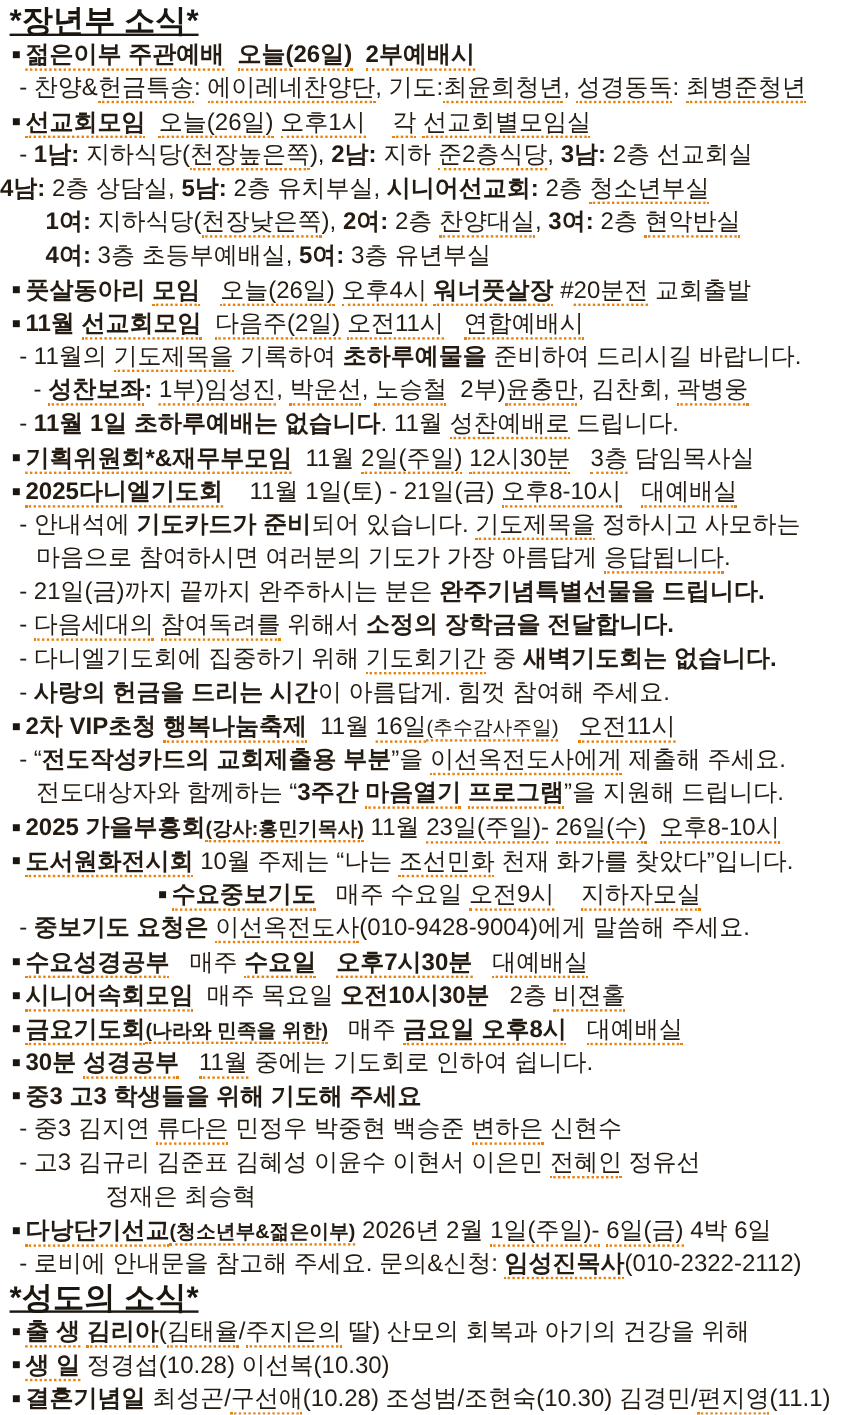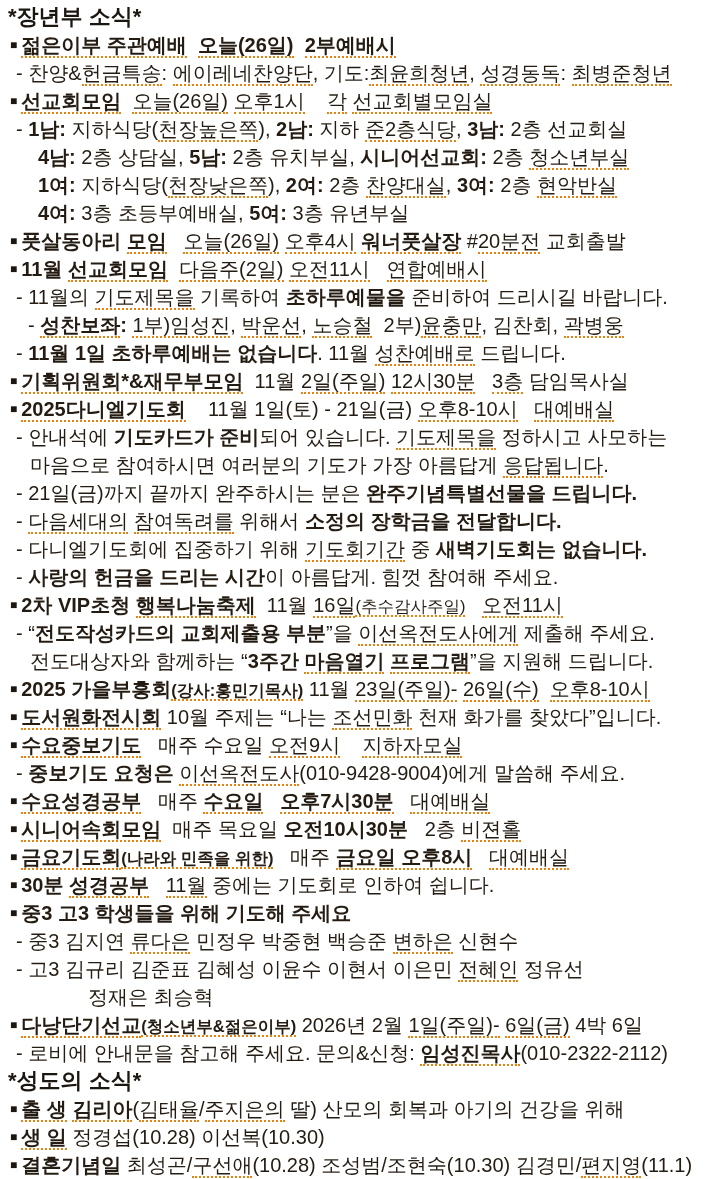--- a/index.html
+++ b/index.html
@@ -14,22 +14,23 @@
     font-size:20px;
     overflow:hidden;
   }
   .line{
     height:28px;
     line-height:28px;
     white-space:pre;
   }
   .title{
     font-weight:bold;
-    font-size:22px;
+    font-size:26px;
     color:#1c1610;
+    text-decoration:underline;
   }
   .b{font-weight:bold;}
   .u{border-bottom:2px dotted #e8820c;}
   .m{font-size:16.5px;margin-top:32px;}
   .q{
     font-size:12px;
     vertical-align:3px;
     margin-right:4px;
     color:#1c1610;
   }
@@ -38,42 +39,42 @@
 <body>
 
 <div class="page">
   <div>
       <div>
         <div class="line title" style="padding-left: 8px;">*장년부 소식*</div>
         <div class="line" style="padding-left: 10px;"><span class="q">■</span><span class="b u">젊은이부 주관예배</span><span class="b">  </span><span class="b u">오늘(26일)</span><span class="b">  </span><span class="b u">2부예배시</span></div>
         <div class="line" style="padding-left: 16px;"><span>- 찬양&amp;</span><span class="u">헌금특송</span><span>: </span><span class="u">에이레네찬양단</span><span>, 기도:</span><span class="u">최윤희청년</span><span>, </span><span class="u">성경동독</span><span>: </span><span class="u">최병준청년</span></div>
         <div class="line" style="padding-left: 10px;"><span class="q">■</span><span class="b u">선교회모임</span><span>  </span><span class="u">오늘(26일)</span><span> </span><span class="u">오후1시</span><span>    </span><span class="u">각</span><span> </span><span class="u">선교회별모임실</span></div>
         <div class="line" style="padding-left: 16px;"><span>- </span><span class="b">1남:</span><span> 지하식당(</span><span class="u">천장높은쪽</span><span>), </span><span class="b">2남:</span><span> 지하 </span><span class="u">준2층식당</span><span>, </span><span class="b">3남:</span><span> 2층 선교회실</span></div>
-        <div class="line" style="padding-left: 38px;"><span class="b">4남:</span><span> 2층 상담실, </span><span class="b">5남:</span><span> 2층 유치부실, </span><span class="b">시니어선교회:</span><span> 2층 </span><span class="u">청소년부실</span></div>
+        <div class="line" style=""><span class="b">4남:</span><span> 2층 상담실, </span><span class="b">5남:</span><span> 2층 유치부실, </span><span class="b">시니어선교회:</span><span> 2층 </span><span class="u">청소년부실</span></div>
         <div class="line" style="padding-left: 38px;"><span class="b">1여:</span><span> 지하식당(</span><span class="u">천장낮은쪽</span><span>), </span><span class="b">2여:</span><span> 2층 </span><span class="u">찬양대실</span><span>, </span><span class="b">3여:</span><span> 2층 </span><span class="u">현악반실</span></div>
         <div class="line" style="padding-left: 38px;"><span class="b">4여:</span><span> 3층 초등부예배실, </span><span class="b">5여:</span><span> 3층 유년부실</span></div>
         <div class="line" style="padding-left: 10px;"><span class="q">■</span><span class="b">풋살동아리 </span><span class="b u">모임</span><span>   </span><span class="u">오늘(26일)</span><span> </span><span class="u">오후4시</span><span> </span><span class="b u">워너풋살장</span><span> #</span><span class="u">20분전</span><span> 교회출발</span></div>
         <div class="line" style="padding-left: 10px;"><span class="q">■</span><span class="b">11월 </span><span class="b u">선교회모임</span><span>  </span><span class="u">다음주(2일)</span><span> </span><span class="u">오전11시</span><span>   </span><span class="u">연합예배시</span></div>
         <div class="line" style="padding-left: 16px;"><span>- 11월의 </span><span class="u">기도제목을</span><span> 기록하여 </span><span class="b">초하루예물을</span><span> 준비하여 드리시길 바랍니다.</span></div>
         <div class="line" style="padding-left: 16px; margin-left: 12px;"><span>- </span><span class="b u">성찬보좌</span><span class="b">: </span><span class="u">1부)임성진</span><span>, </span><span class="u">박운선</span><span>, </span><span class="u">노승철</span><span>  2부)</span><span class="u">윤충만</span><span>, 김찬회, </span><span class="u">곽병웅</span></div>
         <div class="line" style="padding-left: 16px;"><span>- </span><span class="b">11월 1일 초하루예배는 없습니다</span><span>. 11월 </span><span class="u">성찬예배로</span><span> 드립니다.</span></div>
         <div class="line" style="padding-left: 10px;"><span class="q">■</span><span class="b u">기획위원회*&amp;재무부모임</span><span>  11월 </span><span class="u">2일(주일)</span><span> </span><span class="u">12시30분</span><span>   </span><span class="u">3층</span><span> 담임목사실</span></div>
         <div class="line" style="padding-left: 10px;"><span class="q">■</span><span class="b u">2025다니엘기도회</span><span>    11월 1일(토) - 21일(금) </span><span class="u">오후8-10시</span><span>   </span><span class="u">대예배실</span></div>
         <div class="line" style="padding-left: 16px;"><span>- 안내석에 </span><span class="b">기도카드가 준비</span><span>되어 있습니다. </span><span class="u">기도제목을</span><span> 정하시고 사모하는</span></div>
         <div class="line" style="padding-left: 30px;"><span>마음으로 참여하시면 여러분의 기도가 가장 아름답게 </span><span class="u">응답됩니다</span><span>.</span></div>
         <div class="line" style="padding-left: 16px;"><span>- 21일(금)까지 끝까지 완주하시는 분은 </span><span class="b">완주기념특별선물을 드립니다.</span></div>
         <div class="line" style="padding-left: 16px;"><span>- </span><span class="u">다음세대의</span><span> </span><span class="u">참여독려를</span><span> 위해서 </span><span class="b">소정의 장학금을 전달합니다.</span></div>
         <div class="line" style="padding-left: 16px;"><span>- 다니엘기도회에 집중하기 위해 </span><span class="u">기도회기간</span><span> 중 </span><span class="b">새벽기도회는 없습니다.</span></div>
         <div class="line" style="padding-left: 16px;"><span>- </span><span class="b">사랑의 헌금을 드리는 시간</span><span>이 아름답게. 힘껏 참여해 주세요.</span></div>
         <div class="line" style="padding-left: 10px;"><span class="q">■</span><span class="b">2차 VIP초청 </span><span class="b u">행복나눔축제</span><span>  11월 </span><span class="u">16일</span><span class="u m">(추수감사주일)</span><span>   </span><span class="u">오전11시</span></div>
         <div class="line" style="padding-left: 16px;"><span>- “</span><span class="b">전도작성카드의 교회제출용 부분</span><span>”을 </span><span class="u">이선옥전도사에게</span><span> 제출해 주세요.</span></div>
         <div class="line" style="padding-left: 30px;"><span>전도대상자와 함께하는 “</span><span class="b">3주간 </span><span class="b u">마음열기</span><span class="b"> </span><span class="b u">프로그램</span><span>”을 지원해 드립니다.</span></div>
         <div class="line" style="padding-left: 10px;"><span class="q">■</span><span class="b">2025 가을부흥회</span><span class="b u m">(강사:홍민기목사)</span><span> 11월 </span><span class="u">23일(주일)-</span><span> </span><span class="u">26일(수)</span><span>  </span><span class="u">오후8-10시</span></div>
         <div class="line" style="padding-left: 10px;"><span class="q">■</span><span class="b u">도서원화전시회</span><span> 10월 주제는 “나는 </span><span class="u">조선민화</span><span> 천재 화가를 찾았다”입니다.</span></div>
-        <div class="line" style="padding-left: 10px;"><span class="q">■</span><span class="b u">수요중보기도</span><span>   매주 수요일 </span><span class="u">오전9시</span><span>    </span><span class="u">지하자모실</span></div>
+        <div class="line" style="padding-left: 10px; text-align: center;"><span class="q">■</span><span class="b u">수요중보기도</span><span>   매주 수요일 </span><span class="u">오전9시</span><span>    </span><span class="u">지하자모실</span></div>
         <div class="line" style="padding-left: 16px;"><span>- </span><span class="b">중보기도 요청은</span><span> </span><span class="u">이선옥전도사</span><span>(010-9428-9004)에게 말씀해 주세요.</span></div>
         <div class="line" style="padding-left: 10px;"><span class="q">■</span><span class="b u">수요성경공부</span><span>   매주 </span><span class="b u">수요일</span><span>   </span><span class="b u">오후7시30분</span><span>   </span><span class="u">대예배실</span></div>
         <div class="line" style="padding-left: 10px;"><span class="q">■</span><span class="b u">시니어속회모임</span><span>  매주 목요일 </span><span class="b">오전10시30분</span><span>   2층 </span><span class="u">비젼홀</span></div>
         <div class="line" style="padding-left: 10px;"><span class="q">■</span><span class="b u">금요기도회</span><span class="b u m">(나라와 민족을 위한)</span><span>   매주 </span><span class="b u">금요일 오후8시</span><span>   </span><span class="u">대예배실</span></div>
         <div class="line" style="padding-left: 10px;"><span class="q">■</span><span class="b">30분 </span><span class="b u">성경공부</span><span>   </span><span class="u">11월</span><span> 중에는 기도회로 인하여 쉽니다.</span></div>
         <div class="line" style="padding-left: 10px;"><span class="q">■</span><span class="b">중3 고3 학생들을 위해 기도해 주세요</span></div>
         <div class="line" style="padding-left: 16px;"><span>- 중3 김지연 </span><span class="u">류다은</span><span> 민정우 박중현 백승준 </span><span class="u">변하은</span><span> 신현수</span></div>
         <div class="line" style="padding-left: 16px;"><span>- 고3 김규리 김준표 김혜성 이윤수 이현서 이은민 </span><span class="u">전혜인</span><span> 정유선</span></div>
         <div class="line" style="padding-left: 88px;"><span>정재은 최승혁</span></div>
         <div class="line" style="padding-left: 10px;"><span class="q">■</span><span class="b u">다낭단기선교</span><span class="b u m">(청소년부&amp;젊은이부)</span><span> 2026년 2월 </span><span class="u">1일(주일)-</span><span> </span><span class="u">6일(금)</span><span> 4박 6일</span></div>

